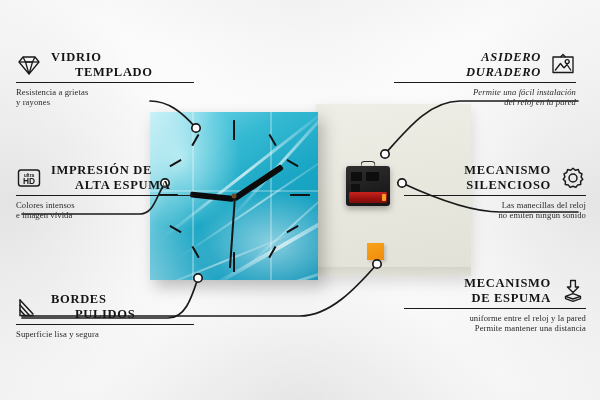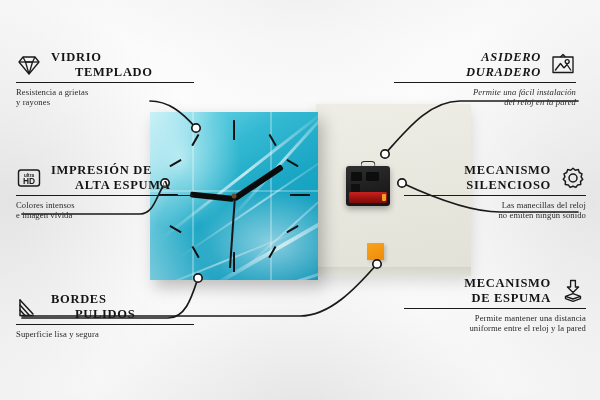--- a/index.html
+++ b/index.html
@@ -324,18 +324,18 @@
           <g fill="none" stroke="#1a1a1a" stroke-width="1.35" stroke-linejoin="round">
             <path d="M10.6 2.5 H15.4 V9 H18.6 L13 14.4 L7.4 9 H10.6 Z"></path>
             <path d="M13 15.6 L20.5 18.3 L13 21 L5.5 18.3 Z"></path>
             <path d="M5.5 18.3 V20.6 L13 23.3 L20.5 20.6 V18.3"></path>
           </g>
         </svg>
       </span>
     </div>
     <div class="rule"></div>
     <div class="desc">
+      <div>uniforme entre el reloj y la pared</div>
       <div>Permite mantener una distancia</div>
-      <div>uniforme entre el reloj y la pared</div>
     </div>
   </div>
 
 </div>
 
 </body></html>

